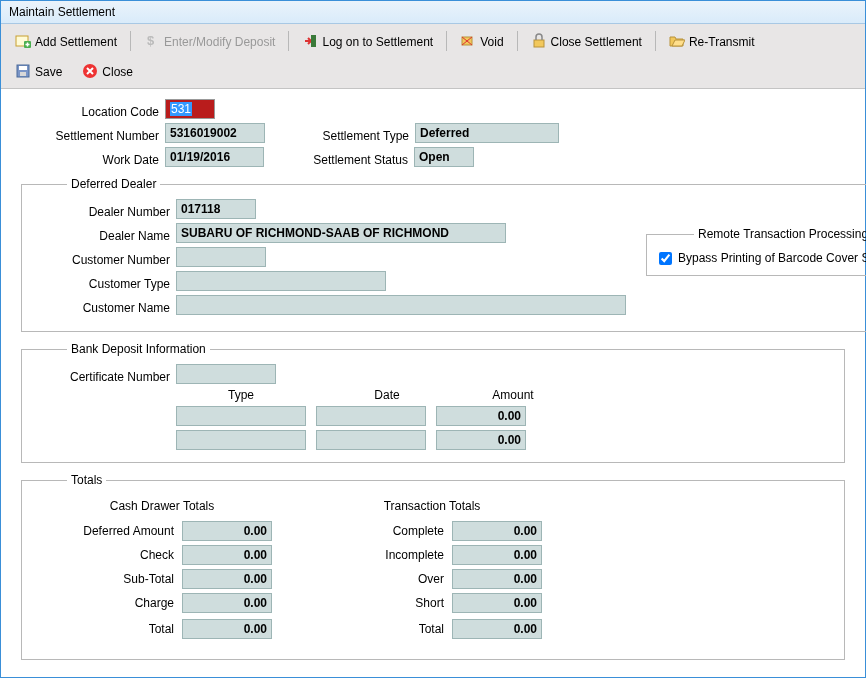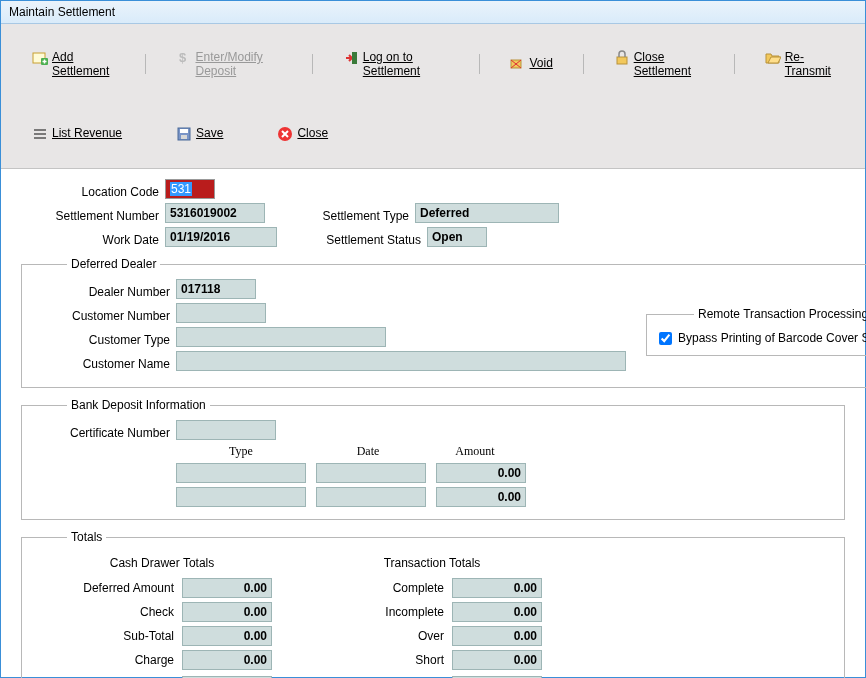--- a/index.html
+++ b/index.html
@@ -31,27 +31,26 @@
     align-items: center;
   }
   .toolbar-row {
     display: flex;
     align-items: center;
     width: 100%;
     padding: 2px 0;
   }
   .tb-btn {
     display: inline-flex;
-    align-items: flex-start;
+    align-items: flex-end;
     padding: 3px 8px;
-    margin: 18px;
+    margin: 1px;
     cursor: pointer;
     border: 1px solid transparent;
     color: #000;
-    text-decoration: underline;
   }
   .tb-btn.disabled { color: #999; cursor: default; }
   .tb-sep {
     width: 1px;
     height: 20px;
     background: #b8b8b8;
     margin: 0 3px;
   }
   .tb-icon {
     width: 16px;
@@ -215,28 +214,20 @@
               <path d="M3 13 L6 7 h10 L13 13 z" fill="#ffdf8c" stroke="#b8923a"></path>
             </svg>
         </span>
         <span>Re-Transmit</span>
       </div>
     </div>
     <div class="toolbar-row">
       <div class="tb-btn">
         <span class="tb-icon">
           <svg width="16" height="16">
-              <path d="M2 4 h12 M2 8 h12 M2 12 h12" stroke="#555" stroke-width="1.5"></path>
-            </svg>
-        </span>
-        <span>List Revenue</span>
-      </div>
-      <div class="tb-btn">
-        <span class="tb-icon">
-          <svg width="16" height="16">
               <rect x="2" y="2" width="12" height="12" fill="#7a95c7" stroke="#4a6a9a"></rect>
               <rect x="4" y="3" width="8" height="4" fill="#fff"></rect>
               <rect x="5" y="9" width="6" height="4" fill="#d8d8d8"></rect>
             </svg>
         </span>
         <span>Save</span>
       </div>
       <div class="tb-btn">
         <span class="tb-icon">
           <svg width="16" height="16">
@@ -257,33 +248,37 @@
     </div>
     <div class="row">
       <div class="label label-w1">Settlement Number</div>
       <div class="field bold" style="width:100px">5316019002</div>
       <div class="gap"></div>
       <div class="label label-w2">Settlement Type</div>
       <div class="field bold" style="width:144px">Deferred</div>
     </div>
     <div class="row">
       <div class="label label-w1">Work Date</div>
-      <div class="field bold" style="width:112px">01/19/2016</div>
+      <div class="field bold" style="width:99px">01/19/2016</div>
       <div class="gap"></div>
       <div class="label label-w2">Settlement Status</div>
       <div class="field bold" style="width:60px">Open</div>
     </div>
 
     <fieldset>
       <legend>Deferred Dealer</legend>
       <div style="display:flex; gap:20px;">
         <div style="flex:1;">
           <div class="row">
             <div class="label label-w1">Dealer Number</div>
             <div class="field bold" style="width:80px">017118</div>
+          </div>
+          <div class="row">
+            <div class="label label-w1">Dealer Name</div>
+            <div class="field bold" style="width:330px">SUBARU OF RICHMOND-SAAB OF RICHMOND</div>
           </div>
           <div class="row">
             <div class="label label-w1">Customer Number</div>
             <div class="field" style="width:90px"></div>
           </div>
           <div class="row">
             <div class="label label-w1">Customer Type</div>
             <div class="field" style="width:210px"></div>
           </div>
           <div class="row">
@@ -302,21 +297,21 @@
         </div>
       </div>
     </fieldset>
 
     <fieldset>
       <legend>Bank Deposit Information</legend>
       <div class="row">
         <div class="label label-w1">Certificate Number</div>
         <div class="field" style="width:100px"></div>
       </div>
-      <div style="display:flex; margin-left:144px; gap:7px;font-family:Liberation Serif, serif;">
+      <div style="display:flex; margin-left:144px; gap:26px;">
         <div class="col-header" style="width:130px">Type</div>
         <div class="col-header" style="width:110px">Date</div>
         <div class="col-header" style="width:90px">Amount</div>
       </div>
       <div style="display:flex; margin-left:144px; gap:10px; margin-bottom:4px;">
         <div class="field" style="width:130px"></div>
         <div class="field" style="width:110px"></div>
         <div class="field num" style="width:90px">0.00</div>
       </div>
       <div style="display:flex; margin-left:144px; gap:10px;">

